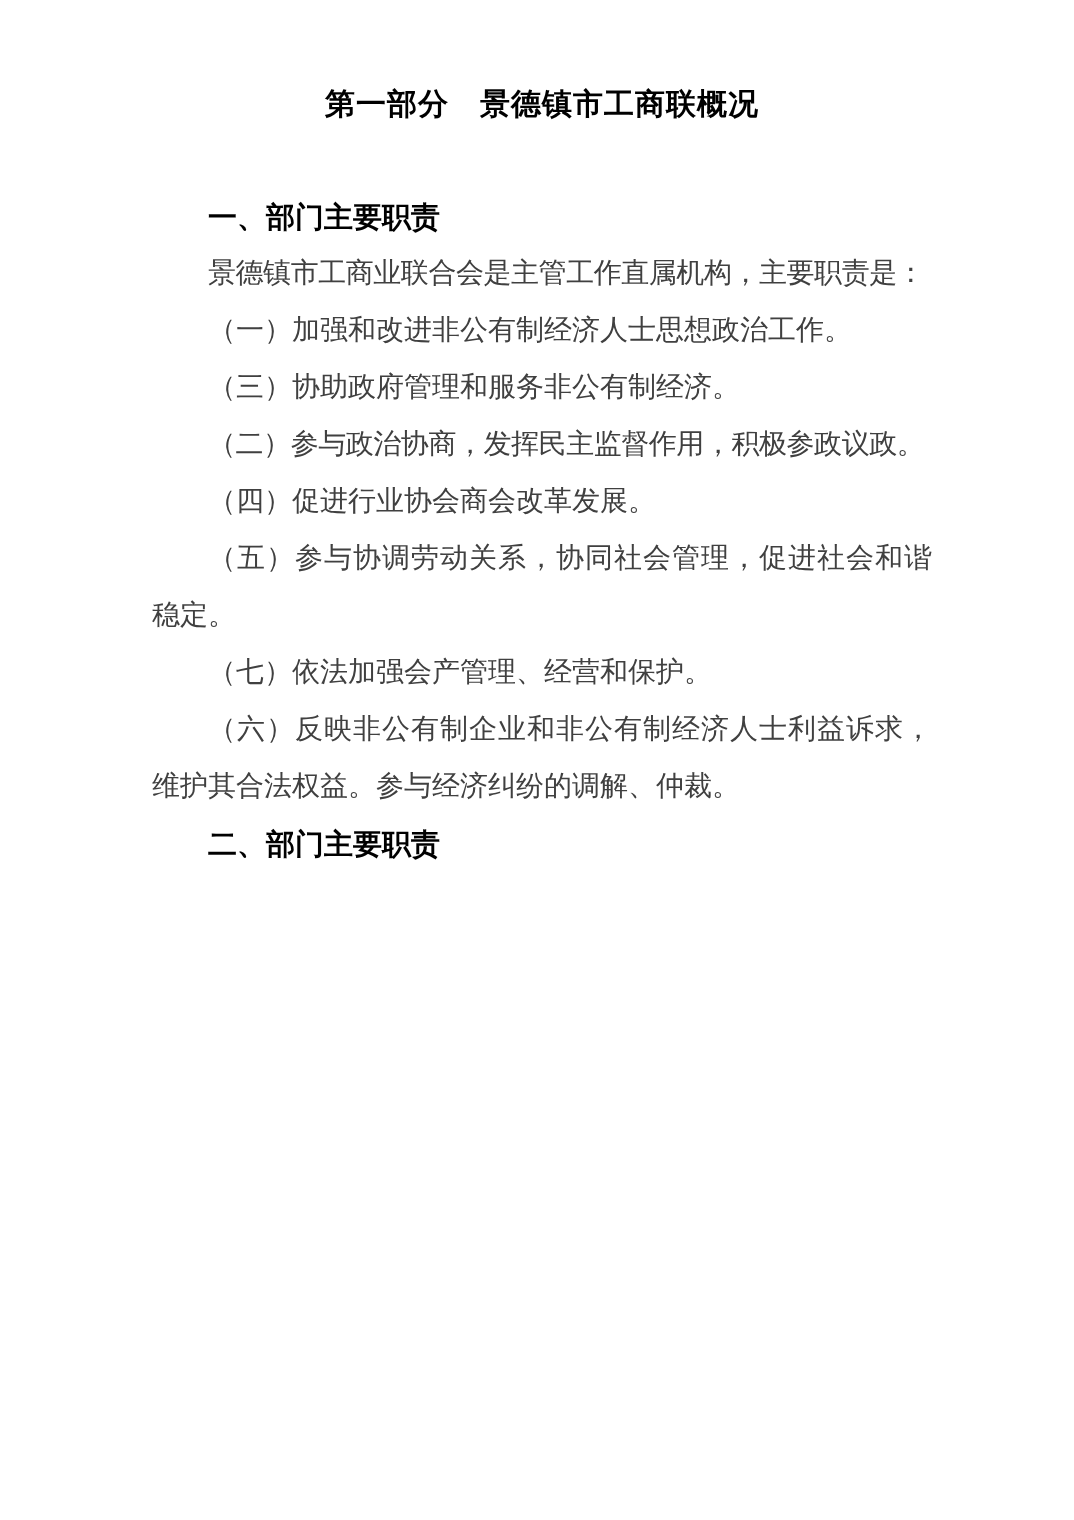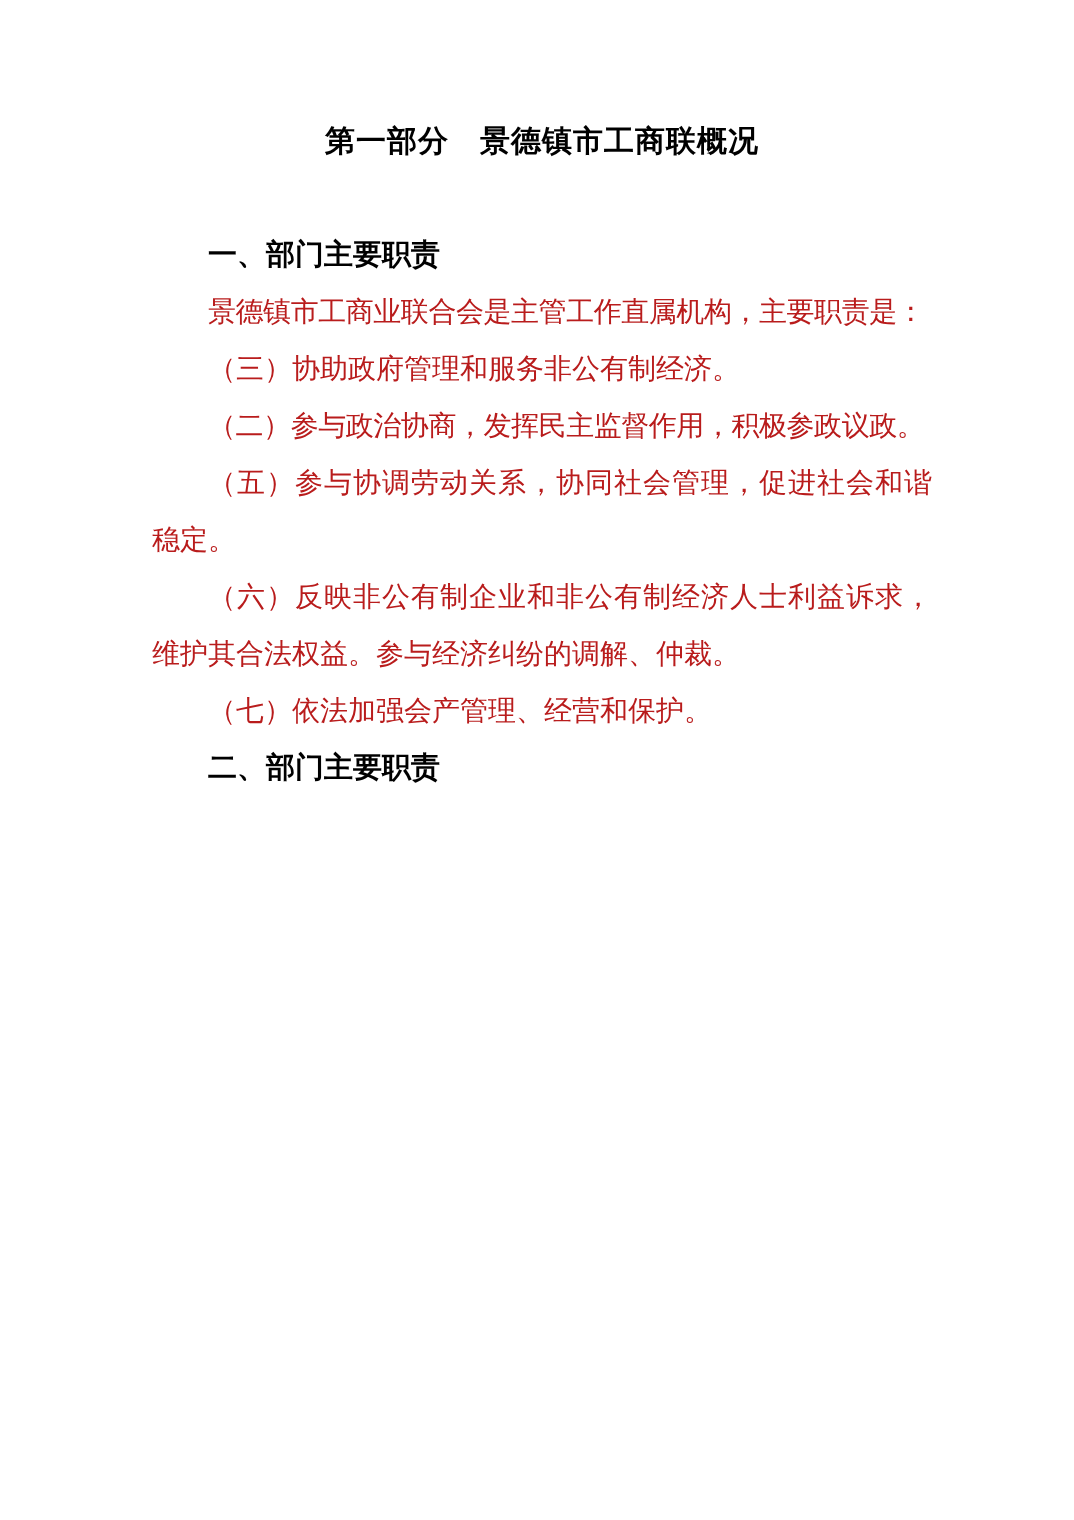--- a/index.html
+++ b/index.html
@@ -10,21 +10,21 @@
   body {
     width: 1074px;
     height: 1520px;
     position: relative;
     overflow: hidden;
   }
   .page {
     box-sizing: border-box;
     width: 1074px;
     height: 1520px;
-    padding: 112px 142px 0 152px;
+    padding: 75px 142px 0 152px;
     background: #ffffff;
     color: #000000;
   }
   .doc-title {
     font-family: "Liberation Sans", sans-serif;
     font-weight: 700;
     font-size: 30px;
     line-height: 57px;
     letter-spacing: 1px;
     text-align: center;
@@ -34,53 +34,55 @@
   .sec-heading {
     font-family: Liberation Serif, serif;
     font-weight: 700;
     font-size: 29px;
     line-height: 57px;
     color: #000000;
     margin: 0;
     text-indent: 56px;
   }
   .para {
-    font-family: Liberation Sans, sans-serif;
+    font-family: Liberation Mono, monospace;
     font-weight: 400;
     font-size: 28px;
     line-height: 57px;
-    color: #b91c1c;
+    color: #404040;
     margin: 0;
     text-indent: 56px;
     text-align: justify;
   }
   .tight {
     letter-spacing: -0.45px;
   }
 </style>
 </head>
 <body>
 
 <div class="page">
 
   <h1 class="doc-title">第一部分　景德镇市工商联概况</h1>
 
   <h2 class="sec-heading">一、部门主要职责</h2>
 
   <p class="para tight">景德镇市工商业联合会是主管工作直属机构，主要职责是：</p>
 
+  <p class="para">（一）加强和改进非公有制经济人士思想政治工作。</p>
 
   <p class="para">（三）协助政府管理和服务非公有制经济。</p>
 
   <p class="para tight">（二）参与政治协商，发挥民主监督作用，积极参政议政。</p>
 
+  <p class="para">（四）促进行业协会商会改革发展。</p>
 
   <p class="para">（五）参与协调劳动关系，协同社会管理，促进社会和谐稳定。</p>
 
+  <p class="para">（七）依法加强会产管理、经营和保护。</p>
+
   <p class="para">（六）反映非公有制企业和非公有制经济人士利益诉求，维护其合法权益。参与经济纠纷的调解、仲裁。</p>
-
-  <p class="para">（七）依法加强会产管理、经营和保护。</p>
 
   <h2 class="sec-heading">二、部门主要职责</h2>
 
 
 
 </div>
 
 </body></html>

